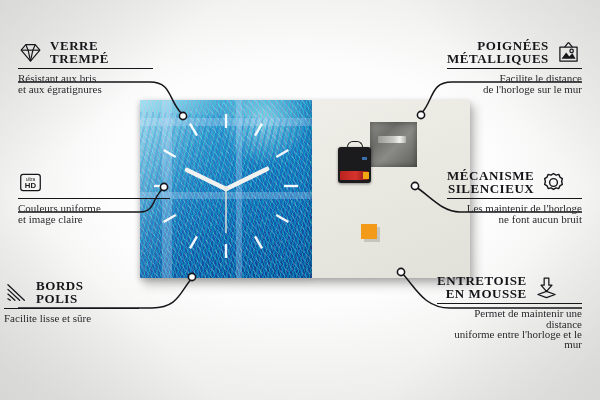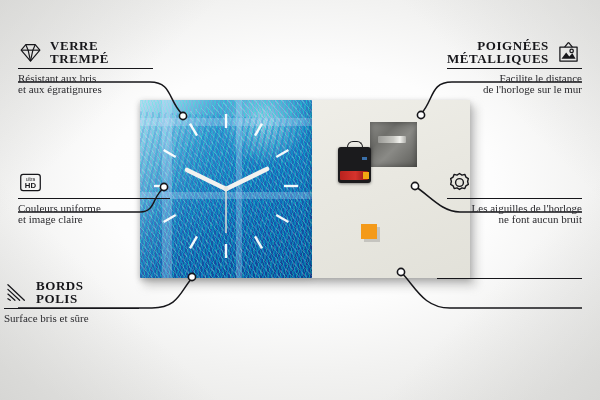--- a/index.html
+++ b/index.html
@@ -235,21 +235,21 @@
           <line x1="5" y1="6" x2="26" y2="26"></line>
           <line x1="5" y1="12" x2="20" y2="26"></line>
           <line x1="5" y1="18" x2="14" y2="26"></line>
           <line x1="5" y1="24" x2="8" y2="26"></line>
         </g>
       </svg>
       <div class="co-title">BORDS
 POLIS</div>
     </div>
     <div class="co-rule"></div>
-    <div class="co-sub">Surface bris et sûre</div>
+    <div class="co-sub">Facilite lisse et sûre</div>
   </div>
 
   <div class="callout right" style="left:447px;top:40px;width:135px;">
     <div class="co-head">
       <div class="co-title">POIGNÉES
 MÉTALLIQUES</div>
       <svg class="ico" viewBox="0 0 32 32">
         <g fill="none" stroke="#16161a" stroke-width="1.6" stroke-linejoin="round">
           <path d="M16,3 L11,9 M16,3 L21,9"></path>
           <rect x="5" y="9" width="22" height="18"></rect>
@@ -258,28 +258,42 @@
         </g>
       </svg>
     </div>
     <div class="co-rule"></div>
     <div class="co-sub">Facilite le distance
 de l'horloge sur le mur</div>
   </div>
 
   <div class="callout right" style="left:447px;top:170px;width:135px;">
     <div class="co-head">
+      <div class="co-title">MÉCANISME
+SILENCIEUX</div>
       <svg class="ico" viewBox="0 0 32 32">
         <g fill="none" stroke="#16161a" stroke-width="1.8" stroke-linejoin="round">
           <path d="M16,4.5 l3.2,2.0 3.6,-0.9 1.4,3.5 3.1,2.0 -0.9,3.6 0.9,3.6 -3.1,2.0 -1.4,3.5 -3.6,-0.9 -3.2,2.0 -3.2,-2.0 -3.6,0.9 -1.4,-3.5 -3.1,-2.0 0.9,-3.6 -0.9,-3.6 3.1,-2.0 1.4,-3.5 3.6,0.9 Z"></path>
           <circle cx="16" cy="16" r="5"></circle>
         </g>
       </svg>
     </div>
     <div class="co-rule"></div>
-    <div class="co-sub">Les aiguilles de l'horloge
+    <div class="co-sub">Les maintenir de l'horloge
 ne font aucun bruit</div>
   </div>
 
   <div class="callout right" style="left:437px;top:275px;width:145px;">
-    <div class="co-rule"></div>
+    <div class="co-head">
+      <div class="co-title">ENTRETOISE
+EN MOUSSE</div>
+      <svg class="ico" viewBox="0 0 32 32">
+        <g fill="none" stroke="#16161a" stroke-width="1.6" stroke-linejoin="round">
+          <path d="M13,4 L19,4 L19,13 L23,13 L16,21 L9,13 L13,13 Z"></path>
+          <path d="M16,21 L27,25 L16,29 L5,25 Z"></path>
+        </g>
+      </svg>
+    </div>
+    <div class="co-rule"></div>
+    <div class="co-sub">Permet de maintenir une distance
+uniforme entre l'horloge et le mur</div>
   </div>
 </div>
 
 </body></html>

